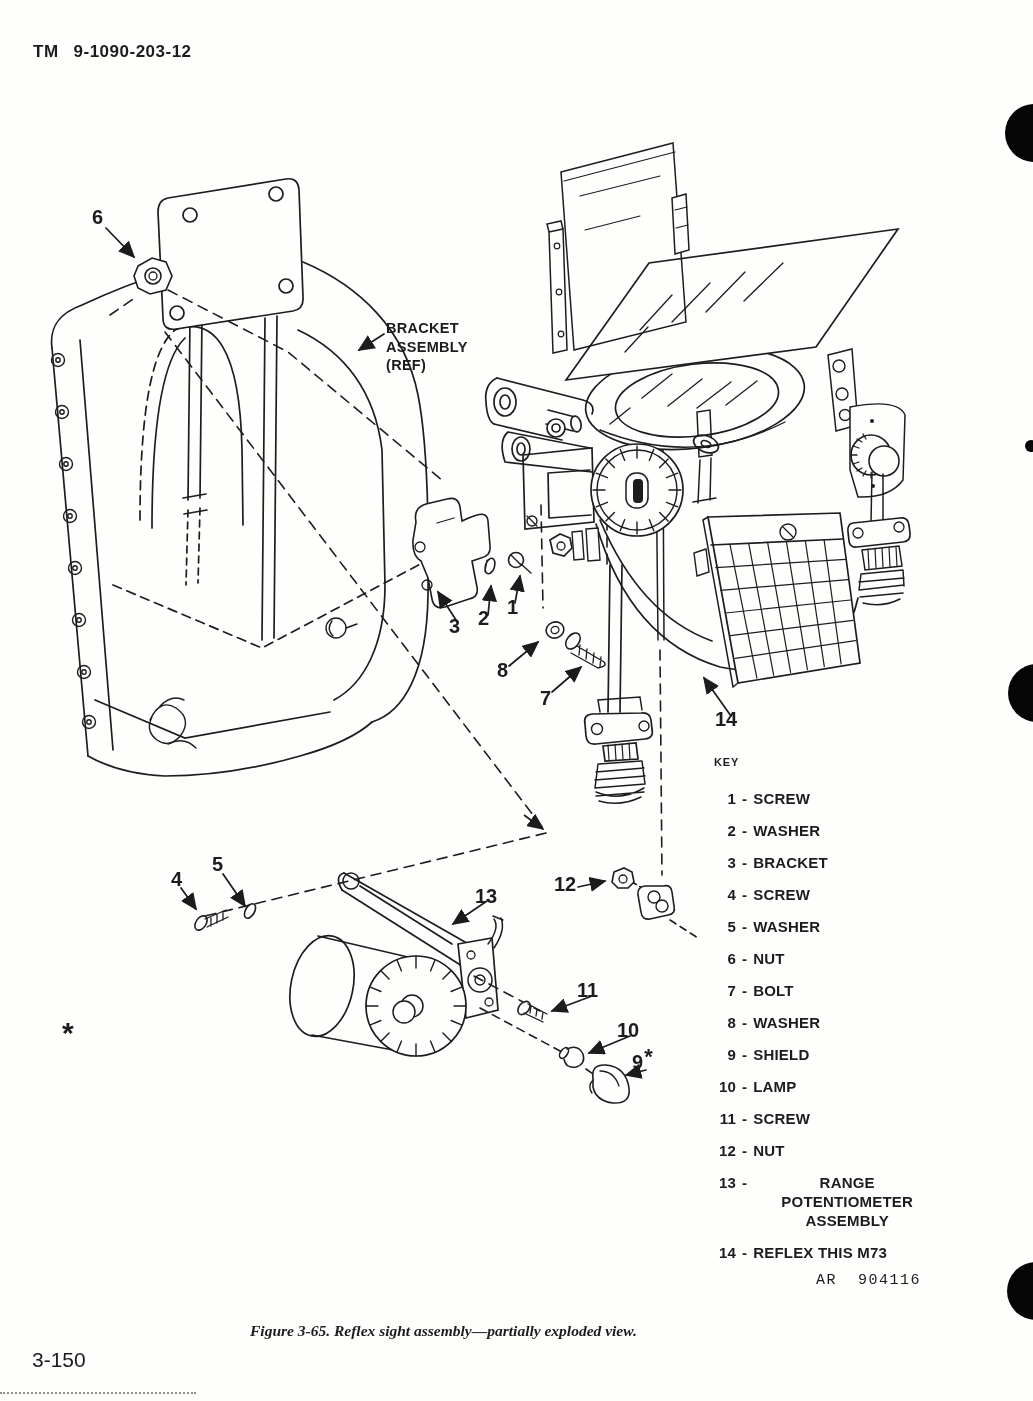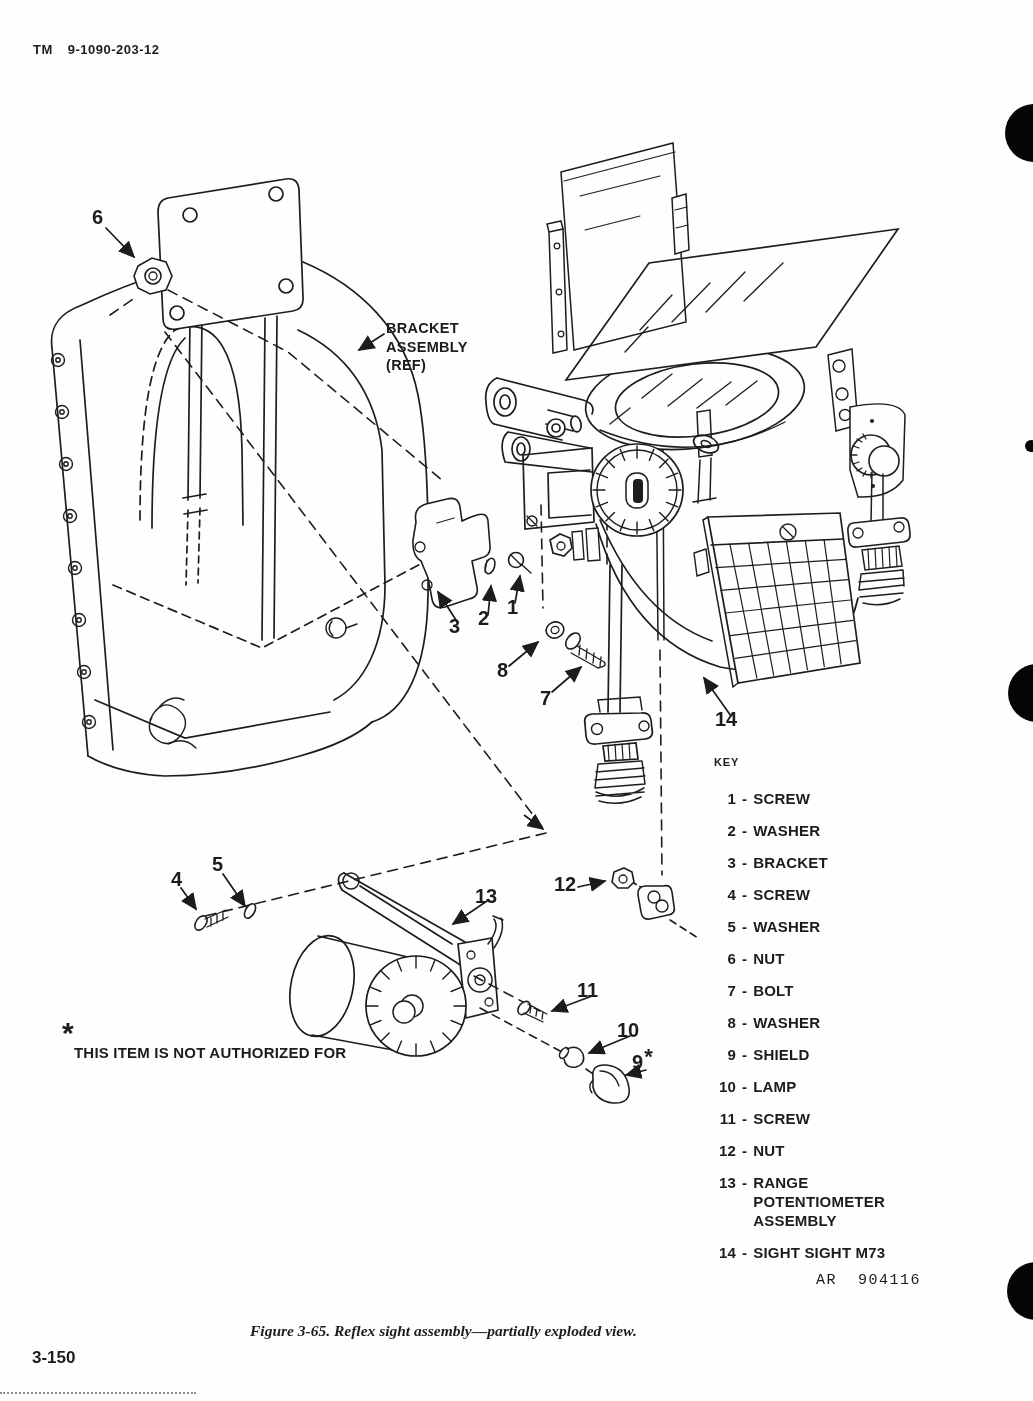--- a/index.html
+++ b/index.html
@@ -2,37 +2,37 @@
 <html><head>
 <meta charset="utf-8">
 <style>
   html,body{margin:0;padding:0;background:#e8e8e6;}
   .page{
     position:relative; width:1033px; height:1401px; margin:0 auto;
     background:#fefefd; overflow:hidden; color:#1c1c1c;
     font-family:"Liberation Sans", sans-serif;
   }
   .abs{position:absolute;}
-  .hdr{top:42px; left:33px; font-size:13px; font-weight:bold; letter-spacing:.5px; display:flex; gap:15px;}
+  .hdr{top:42px; left:33px; font-size:17px; font-weight:bold; letter-spacing:.5px; display:flex; gap:15px;}
   .fig-svg{top:0; left:0;}
   .support-label{top:319px; left:386px; font-size:14.5px; font-weight:bold; line-height:18.5px; letter-spacing:.3px;}
   .co{font-size:20px; font-weight:bold; line-height:20px;}
   .co .ast{font-size:22px; position:relative; top:-5px; margin-left:1px;}
   .key-title{top:756px; left:714px; font-size:11px; font-weight:bold; letter-spacing:.8px;}
   .key-list{top:789px; left:712px;}
   .key-row{display:flex; margin-bottom:13px; font-size:15px; font-weight:bold; line-height:19px; letter-spacing:.2px;}
   .knum{width:24px; text-align:right; flex:none;}
   .kdash{padding:0 6px; flex:none;}
-  .klabel{max-width:188px;}
+  .klabel{max-width:188px;text-align:center;}
   .note-ast{top:1016px; left:62px; font-size:30px; font-weight:bold;}
   .note{top:1043px; left:74px; font-size:15px; font-weight:bold; line-height:19.5px; letter-spacing:.2px;}
   .ar{top:1272px; left:816px; font-size:15px; font-family:Liberation Mono, monospace; letter-spacing:1.5px; white-space:pre;}
   .caption{top:1322px; left:250px; width:500px; text-align:left;
     font-family:"Liberation Serif", serif; font-style:italic; font-size:15.5px; font-weight:bold;}
-  .pageno{top:1348px; left:32px; font-size:17px; font-weight:bold;}
+  .pageno{top:1348px; left:32px; font-size:21px; font-weight:normal;}
   .bind-dot{background:#050505; border-radius:50%;}
   .edge-line{top:1392px; left:0; width:196px; border-top:2px dotted #8f8f8d; height:0;}
 </style>
 </head>
 <body>
 
 <div class="page">
 
   <div class="abs hdr">
     <span>TM</span>
@@ -386,27 +386,26 @@
         <span class="klabel">NUT</span>
       </div>
     <div class="key-row">
         <span class="knum">13</span>
         <span class="kdash">-</span>
         <span class="klabel">RANGE POTENTIOMETER ASSEMBLY</span>
       </div>
     <div class="key-row">
         <span class="knum">14</span>
         <span class="kdash">-</span>
-        <span class="klabel">SIGHT SIGHT M73</span>
+        <span class="klabel">REFLEX THIS M73</span>
       </div>
   </div>
 
   <div class="abs note-ast">*</div>
   <div class="abs note">
-    <div>THIS ITEM IS NOT AUTHORIZED FOR</div>
   </div>
 
   <div class="abs ar">AR  904116</div>
   <div class="abs caption">Figure 3-65.  Reflex sight assembly—partially exploded view.</div>
   <div class="abs pageno">3-150</div>
 
   <div class="abs bind-dot" style="top:104px;left:1005px;width:58px;height:58px"></div>
   <div class="abs bind-dot" style="top:440px;left:1025px;width:12px;height:12px"></div>
   <div class="abs bind-dot" style="top:664px;left:1008px;width:58px;height:58px"></div>
   <div class="abs bind-dot" style="top:1262px;left:1007px;width:58px;height:58px"></div>

